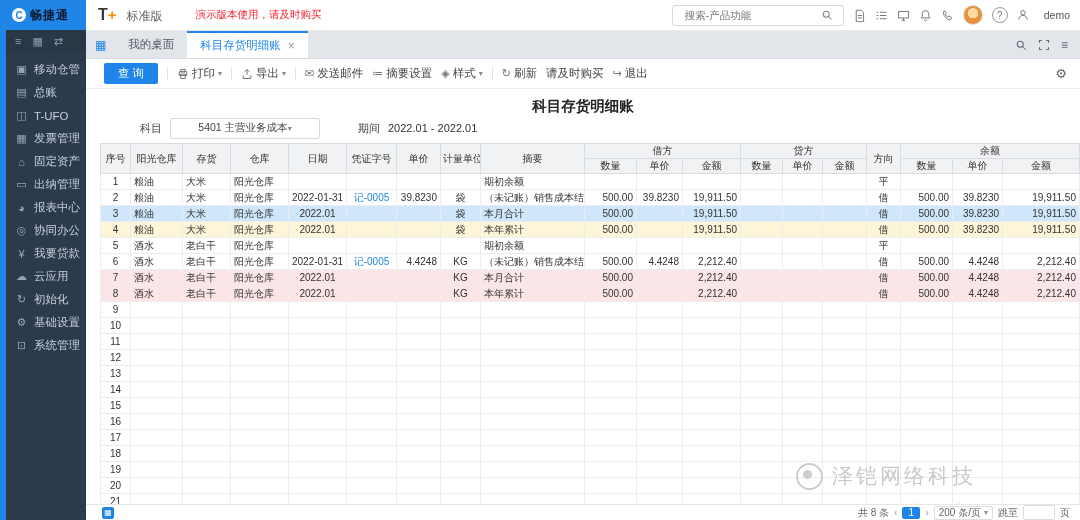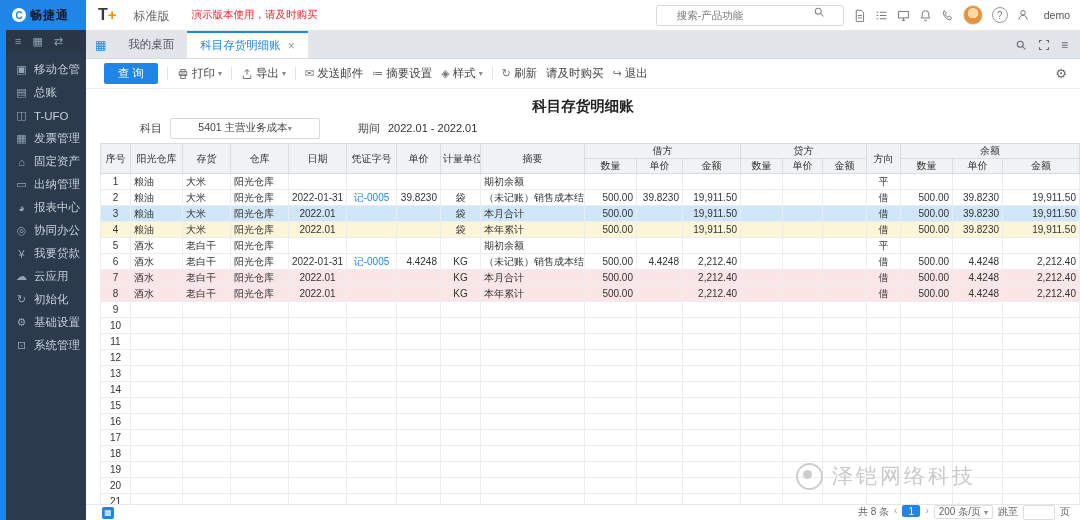--- a/index.html
+++ b/index.html
@@ -22,27 +22,27 @@
              font-size:11.5px;cursor:pointer;white-space:nowrap}
   .side-ic{width:13px;color:#93a5b8;font-size:11px;text-align:center;flex-shrink:0}
 
   
   .main{flex:1;display:flex;flex-direction:column;position:relative;min-width:0;background:#fff}
 
   .topbar{height:30px;border-bottom:1px solid #e8e8e8;display:flex;align-items:center;background:#fff;flex-shrink:0}
   .brand{margin-left:12px;display:flex;align-items:baseline;white-space:nowrap}
   .brand-t{font-size:16px;font-weight:bold;color:#3a3a3a}
   .brand-plus{font-size:15px;font-weight:bold;color:#ff8a00}
-  .brand-ed{font-size:12px;color:#666;margin-left:17px}
-  .demo-notice{color:#f5222d;font-size:10.5px;margin-left:22px;white-space:nowrap}
+  .brand-ed{font-size:12px;color:#666;margin-left:10px}
+  .demo-notice{color:#f5222d;font-size:10.5px;margin-left:33px;white-space:nowrap}
   .account{color:#8c8c8c;font-size:10.5px;margin-left:38px;white-space:nowrap}
   .acc-date{margin-left:6px}
   .top-right{margin-left:auto;display:flex;align-items:center;gap:9px;margin-right:10px}
   .searchbox{width:150px;height:19px;border:1px solid #d9d9d9;border-radius:3px;display:flex;
-             padding:0 18px;gap:21px;background:#fff}
+             align-items:center;padding:0 10px;gap:21px;background:#fff}
   .searchbox input{flex:1;border:0;outline:0;font-size:10.5px;min-width:0;color:#333;background:transparent;
                    font-family:inherit}
   .tb-ic{display:flex;cursor:pointer}
   .avatar{width:18px;height:18px;border-radius:50%;border:1px solid #ddd;
           background:radial-gradient(circle at 50% 40%, #ffd9a0 0 36%, #e8923f 38%)}
   .help{width:14px;height:14px;border-radius:50%;border:1px solid #999;color:#777;font-size:10px;
         display:flex;align-items:center;justify-content:center}
   .userbox{display:flex;align-items:center;gap:15px;color:#555;font-size:10.5px}
 
   .tabbar{height:27px;background:#e2e5ea;display:flex;align-items:stretch;border-bottom:1px solid #d8dbe0;flex-shrink:0}
@@ -80,21 +80,21 @@
   .ta-r{text-align:right}.ta-c{text-align:center}
   .voucher-link{color:#1f86e8;cursor:pointer}
   .hl-selected{background:#cfe6fb}
   .hl-month{background:#fcf5d8}
   .hl-year{background:#fbe5e7}
 
   .pagebar{position:absolute;left:0;right:0;bottom:0;height:15px;background:#fff;border-top:1px solid #e6e6e6;
            display:flex;align-items:center;font-size:10px;color:#666;padding:0 10px;z-index:5}
   .pb-grid{width:12px;height:12px;background:#1f86e8;color:#fff;border-radius:2px;font-size:8px;display:flex;
            align-items:center;justify-content:center;margin-left:6px;cursor:pointer}
-  .pb-right{margin-left:auto;display:flex;gap:5px}
+  .pb-right{margin-left:auto;display:flex;align-items:center;gap:5px}
   .pb-page{min-width:14px;height:12px;background:#1f86e8;color:#fff;border-radius:2px;display:flex;
            align-items:center;justify-content:center;padding:0 2px;cursor:pointer}
   .pb-size{border:1px solid #ddd;border-radius:2px;height:12px;display:flex;align-items:center;gap:3px;
            padding:0 4px;cursor:pointer}
   .pb-jump{width:26px;height:11px;border:1px solid #ddd;border-radius:2px;outline:0}
   .pb-nav{color:#999;cursor:pointer}
 
   .watermark{position:absolute;right:104px;bottom:30px;display:flex;align-items:center;gap:9px;color:#c9c9c9;z-index:4}
   .wm-logo{width:23px;height:23px;border:2px solid #cdcdcd;border-radius:50%;position:relative;flex-shrink:0}
   .wm-logo::before{content:"";position:absolute;left:5px;top:5px;width:9px;height:9px;border-radius:50%;background:#cdcdcd}

